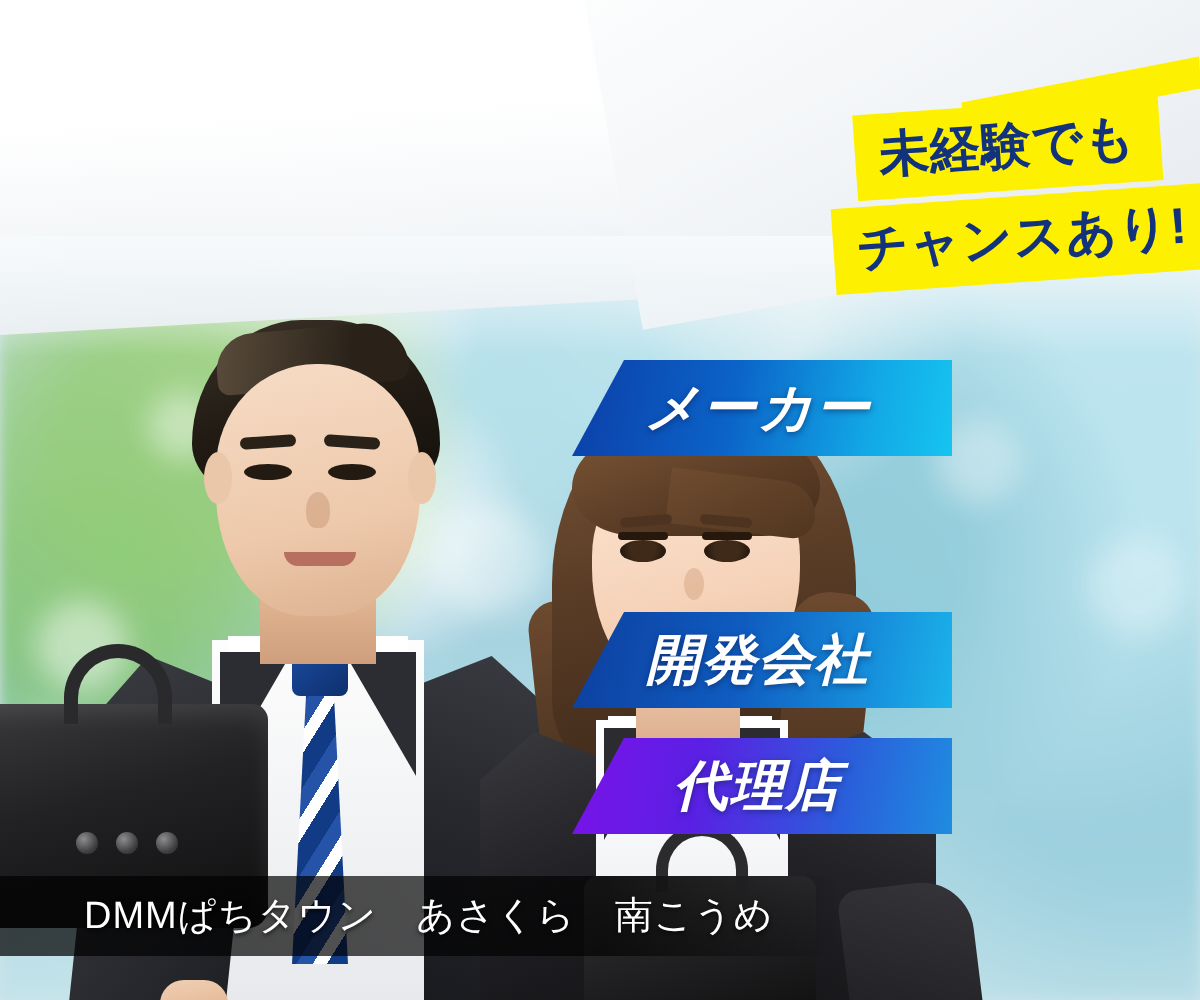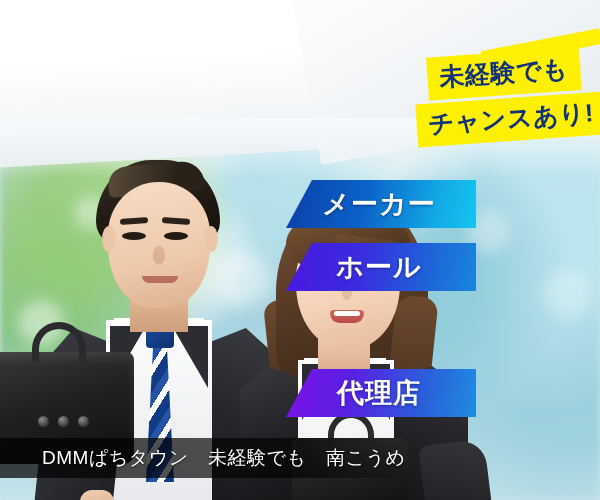--- a/index.html
+++ b/index.html
@@ -291,21 +291,21 @@
     position:absolute; left:292px; top:438px; width:116px; height:70px; z-index:5;
     background:linear-gradient(165deg,#3c3c3e 0%,#232325 45%,#101011 100%);
     border-radius:7px;
   }
   #bag2 .handle{
     position:absolute; left:36px; top:-26px; width:46px; height:34px;
     border:6px solid #2b2b2d; border-bottom:none; border-radius:24px 24px 0 0;
   }
 
   
-  .cats{ position:absolute; left:0; top:0; width:476px; height:500px; z-index:6; pointer-events:none; }
+  .cats{ position:absolute; left:0; top:0; width:476px; height:500px; z-index:6; pointer-events:none;font-style:italic; }
   .cat{
     position:absolute; right:0; width:190px; height:48px;
     clip-path:polygon(26px 0,100% 0,100% 100%,0 100%);
     display:flex; align-items:center; pointer-events:auto;
     box-shadow:0 2px 6px rgba(10,30,70,.25);
   }
   .cat span{
     display:block; width:100%; text-align:center; padding-right:4px;
     color:#fff; font-size:27px; font-weight:700; letter-spacing:1px;
     text-shadow:0 1px 3px rgba(10,30,80,.55);
@@ -418,25 +418,25 @@
   <div class="badge-wrap">
     <div class="badge-tail"></div>
     <span class="badge-line l1">未経験でも</span>
     <span class="badge-line l2">チャンスあり!</span>
   </div>
 
   <div class="cats">
     <div class="cat" id="cat0">
       <span>メーカー</span>
     </div>
-    <div class="cat" id="cat1">
-      <span>ホール</span>
+    <div class="cat" id="cat2">
+      <span>開発会社</span>
     </div>
     <div class="cat" id="cat3">
       <span>代理店</span>
     </div>
   </div>
 
   <div class="caption">
-    <span>DMMぱちタウン　未経験でも　南こうめ</span>
+    <span>DMMぱちタウン　あさくら　南こうめ</span>
   </div>
 
 </div>
 
 </body></html>

